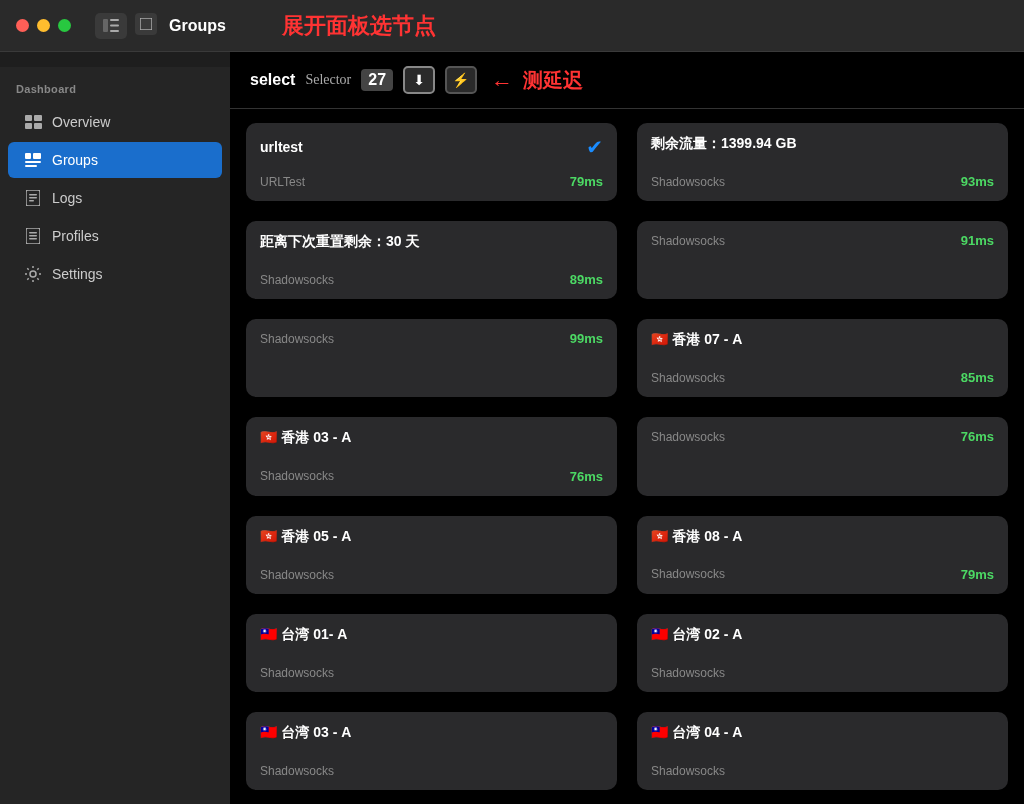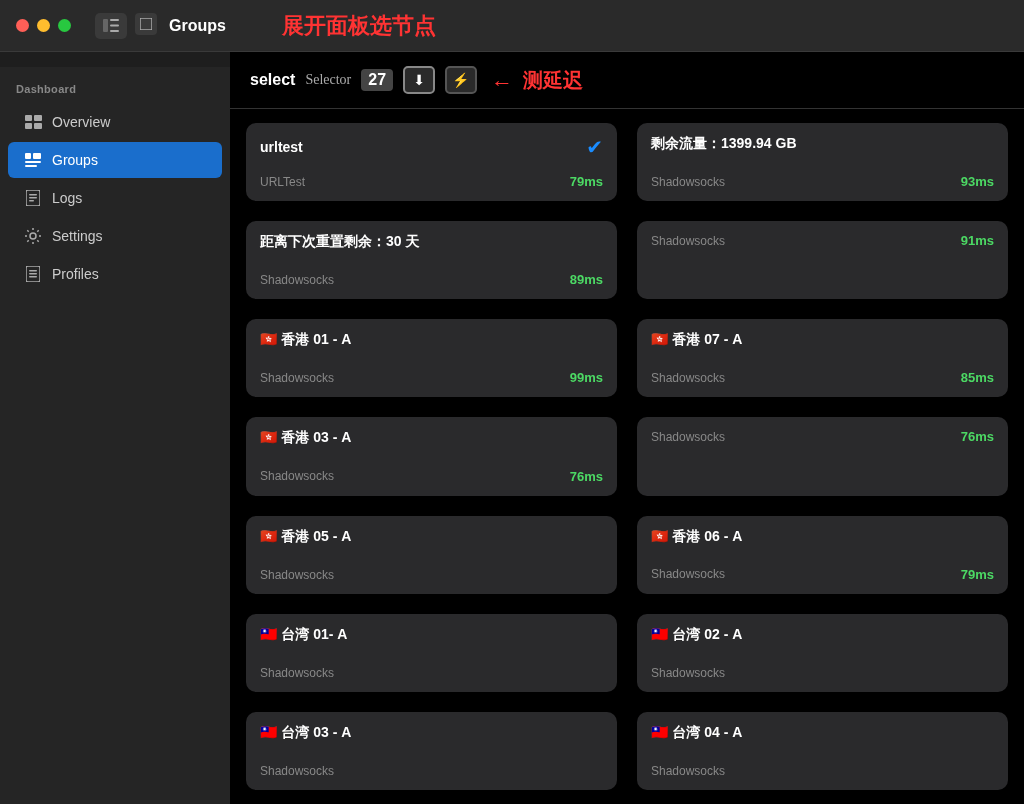--- a/index.html
+++ b/index.html
@@ -302,37 +302,37 @@
         <rect x="0" y="0" width="14" height="16" rx="2" fill="none" stroke="#aaa" stroke-width="1.5"></rect>
         <rect x="3" y="4" width="8" height="1.5" rx="0.75"></rect>
         <rect x="3" y="7" width="8" height="1.5" rx="0.75"></rect>
         <rect x="3" y="10" width="5" height="1.5" rx="0.75"></rect>
       </svg>
     </span>
     <span>Logs</span>
   </div>
   <div class="sidebar-item">
     <span class="sidebar-icon">
-      <svg width="16" height="16" viewBox="0 0 16 16" fill="#aaa">
-        <circle cx="8" cy="8" r="3" fill="none" stroke="#aaa" stroke-width="1.5"></circle>
-        <path d="M8 0v2M8 14v2M0 8h2M14 8h2M2.3 2.3l1.4 1.4M12.3 12.3l1.4 1.4M2.3 13.7l1.4-1.4M12.3 3.7l1.4-1.4" stroke="#aaa" stroke-width="1.5"></path>
-      </svg>
-    </span>
-    <span>Settings</span>
-  </div>
-  <div class="sidebar-item">
-    <span class="sidebar-icon">
       <svg width="14" height="16" viewBox="0 0 14 16" fill="#aaa">
         <rect x="0" y="0" width="14" height="16" rx="2" fill="none" stroke="#aaa" stroke-width="1.5"></rect>
         <rect x="3" y="4" width="8" height="1.5" rx="0.75"></rect>
         <rect x="3" y="7" width="8" height="1.5" rx="0.75"></rect>
         <rect x="3" y="10" width="8" height="1.5" rx="0.75"></rect>
       </svg>
     </span>
     <span>Profiles</span>
+  </div>
+  <div class="sidebar-item">
+    <span class="sidebar-icon">
+      <svg width="16" height="16" viewBox="0 0 16 16" fill="#aaa">
+        <circle cx="8" cy="8" r="3" fill="none" stroke="#aaa" stroke-width="1.5"></circle>
+        <path d="M8 0v2M8 14v2M0 8h2M14 8h2M2.3 2.3l1.4 1.4M12.3 12.3l1.4 1.4M2.3 13.7l1.4-1.4M12.3 3.7l1.4-1.4" stroke="#aaa" stroke-width="1.5"></path>
+      </svg>
+    </span>
+    <span>Settings</span>
   </div>
 </div>
 
 <div class="main">
 
   <div class="toolbar">
     <span class="toolbar-select-label">select</span>
     <span class="toolbar-selector-label">Selector</span>
     <span class="toolbar-badge">27</span>
     <div class="toolbar-btn highlighted">
@@ -375,23 +375,20 @@
           <span class="card-latency">89ms</span>
         </div>
       </div>
       <div class="card">
         <div class="card-bottom">
           <span class="card-type">Shadowsocks</span>
           <span class="card-latency">91ms</span>
         </div>
       </div>
       <div class="card">
-        <div class="card-top">
-          <span class="card-title">🇭🇰 香港 01 - A</span>
-        </div>
         <div class="card-bottom">
           <span class="card-type">Shadowsocks</span>
           <span class="card-latency">99ms</span>
         </div>
       </div>
       <div class="card">
         <div class="card-top">
           <span class="card-title">🇭🇰 香港 07 - A</span>
         </div>
         <div class="card-bottom">
@@ -418,21 +415,21 @@
         <div class="card-top">
           <span class="card-title">🇭🇰 香港 05 - A</span>
         </div>
         <div class="card-bottom">
           <span class="card-type">Shadowsocks</span>
           <span class="card-latency no-value"></span>
         </div>
       </div>
       <div class="card">
         <div class="card-top">
-          <span class="card-title">🇭🇰 香港 06 - A</span>
+          <span class="card-title">🇭🇰 香港 08 - A</span>
         </div>
         <div class="card-bottom">
           <span class="card-type">Shadowsocks</span>
           <span class="card-latency">79ms</span>
         </div>
       </div>
       <div class="card">
         <div class="card-top">
           <span class="card-title">🇹🇼 台湾 01- A</span>
         </div>

